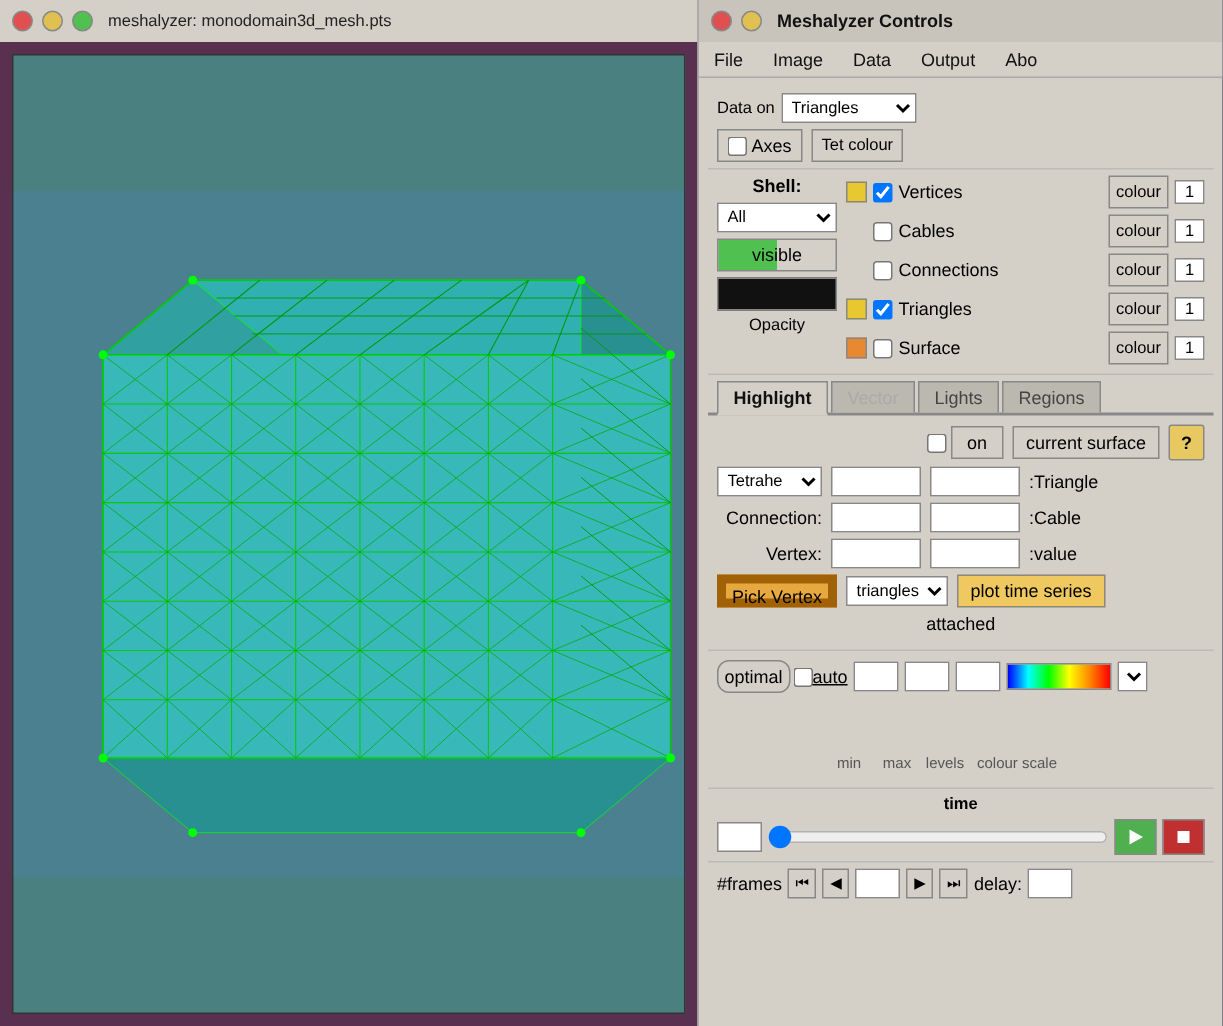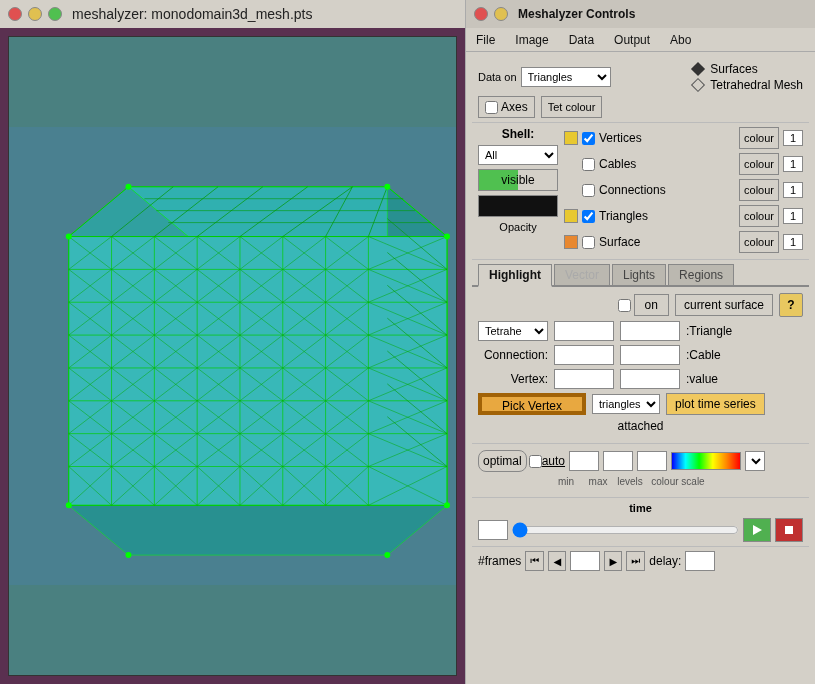--- a/index.html
+++ b/index.html
@@ -21,21 +21,21 @@
       padding: 0 8px;
       gap: 6px;
     }
     .window-btn {
       width: 14px; height: 14px; border-radius: 50%; border: 1px solid #888;
       display: inline-block;
     }
     .btn-red { background: #e05050; }
     .btn-yellow { background: #e0c050; }
     .btn-green { background: #50c050; }
-    .title-text { font-size: 14px; color: #222; margin-left: 4px; }
+    .title-text { font-size: 11px; color: #222; margin-left: 4px; }
     .mesh-canvas {
       flex: 1;
       background: #4a8080;
       position: relative;
       overflow: hidden;
       margin: 8px;
       border: 1px solid #333;
     }
 
     
@@ -236,40 +236,40 @@
       height: 20px;
       background: white;
     }
     .hl-input-yellow {
       background: #f0c860;
       border: 1px solid #888;
     }
 
     .pick-vertex-btn {
       background: #e8a840;
-      border: 4px solid #a16207;
-      font-size: 11px;
-      padding: 2px 20px;
+      border: 6px solid #a16207;
+      font-size: 11px;
+      padding: 2px 4px;
       cursor: pointer;
     }
     .plot-btn {
       background: #f0c860;
       border: 1px solid #888;
       font-size: 11px;
       padding: 2px 8px;
       cursor: pointer;
     }
 
     
     .colorbar-section {
       padding: 6px;
       border-bottom: 1px solid #bbb;
     }
     .cb-row { display: flex; align-items: center; gap: 4px; margin-bottom: 4px; }
-    .cb-label { font-size: 10px; color: #555; text-align: center; min-width: 28px; }
+    .cb-label { font-size: 10px; color: #555; text-align: center; min-width: 28px; margin-top: 38px; }
     .optimal-btn {
       border: 1px solid #888;
       background: #d4d0c8;
       font-size: 10px;
       padding: 1px 4px;
       cursor: pointer;
       border-radius: 8px;
     }
     .auto-check { display: flex; align-items: center; gap: 0; font-size: 10px; text-decoration: underline; }
     .cb-input { width: 30px; border: 1px solid #888; font-size: 11px; padding: 1px 2px; background: white; }
@@ -563,30 +563,20 @@
 
     <div class="top-controls">
       <div class="top-row1">
         <div style="display:flex; align-items:center; gap:4px;">
           <span style="font-size:11px;">Data on</span>
           <select style="width:90px;">
             <option>Triangles</option>
             <option>Nodes</option>
             <option>Elements</option>
           </select>
-        </div>
-        <div style="display:flex; flex-direction:column; gap:2px; padding-left: 8px;">
-          <div class="radio-row">
-            <span style="display:inline-block; width:10px; height:10px; background:#333; transform:rotate(45deg); margin-right:3px;"></span>
-            <span>Surfaces</span>
-          </div>
-          <div class="radio-row">
-            <span style="display:inline-block; width:10px; height:10px; border:1px solid #555; transform:rotate(45deg); margin-right:3px;"></span>
-            <span>Tetrahedral Mesh</span>
-          </div>
         </div>
       </div>
       <div class="top-row2">
         <button style="display:flex; align-items:center; gap:3px;">
           <input type="checkbox" style="">
           <span>Axes</span>
         </button>
         <button>Tet colour</button>
       </div>
     </div>

